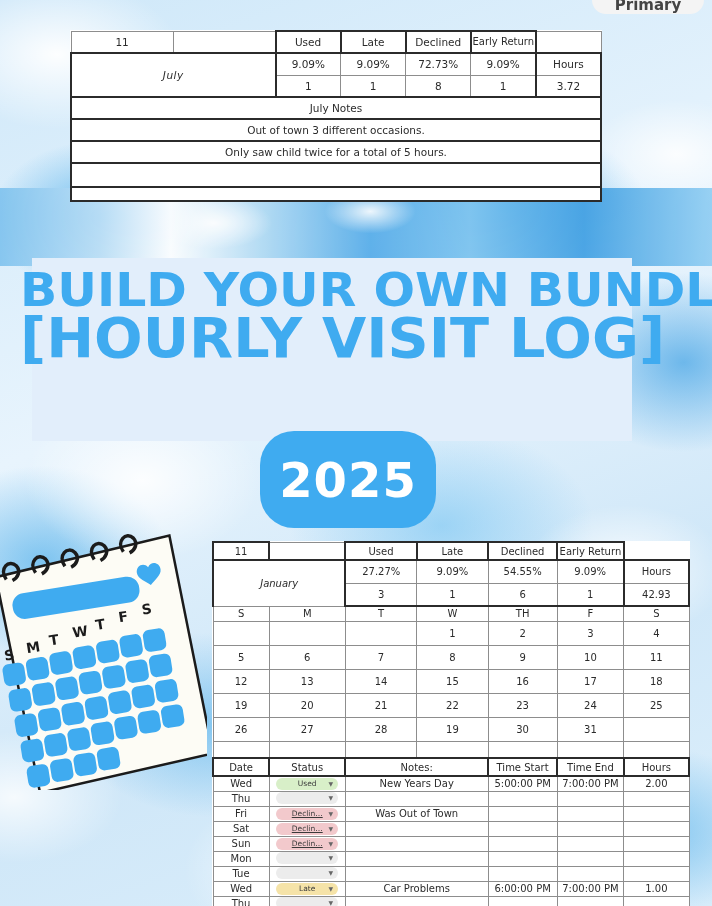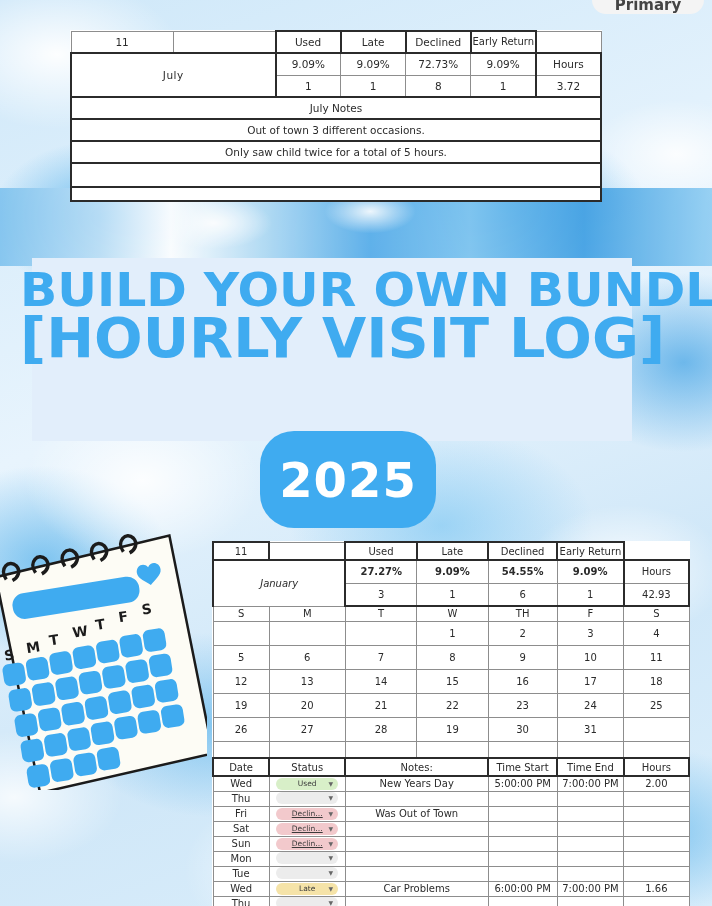--- a/index.html
+++ b/index.html
@@ -64,21 +64,21 @@
   .c-used     { background: #dde8d2; }
   .c-late     { background: #faf0ce; }
   .c-declined { background: #e8cdd0; }
   .c-early    { background: #dedede; }
   .c-blue     { background: #c3d9ec; }
   .c-yellow   { background: #f7f200; }
 
   
   #july-sheet { left: 70px; top: 30px; width: 532px; height: 172px; }
   #july-sheet td { height: 22px; font-size: 10.5px; }
-  .july-name { font-size: 24px; font-family: "DejaVu Sans", sans-serif; color: #2b2b2b; letter-spacing: .5px; }
+  .july-name { font-size: 24px; font-family: "DejaVu Sans", sans-serif; color: #2b2b2b; letter-spacing: .5px; font-style: italic; }
   .july-notes-hd { font-size: 13px; border-radius: 10px; }
   .july-note { font-size: 12.5px; }
   .tiny-num { font-size: 7px; color: #555; }
 
   
   #title-panel {
     position: absolute; left: 32px; top: 258px; width: 600px; height: 183px;
     background: #e2eefb;
   }
   #title-wrap { position: absolute; left: 32px; top: 268px; width: 600px; text-align: center; }
@@ -113,21 +113,21 @@
   }
 
   
   #cal-illo { position: absolute; left: -8px; top: 520px; width: 215px; height: 270px; }
 
   
   #jan-sheet { left: 212px; top: 541px; width: 478px; height: 370px; }
   #jan-sheet td { font-size: 10px; }
   .jan-hdr td { height: 18px; font-size: 9px; }
   .jan-name { font-size: 22px; color: #2b2b2b; font-style: italic; }
-  .jan-pct  { font-size: 15px; font-weight: bold; }
+  .jan-pct  { font-size: 15px; }
   .jan-cnt  { font-size: 15px; }
   .jan-hours-lbl { font-size: 9.5px; }
   .jan-hours-val { font-size: 9px; margin-top: 28px; }
   .dow td { height: 15px; font-size: 8.5px; background: #f7f7f7; }
   .daycell { height: 24px; font-size: 17px; }
   .blankrow td { height: 17px; }
 
   
   .log-hdr td { height: 18px; font-size: 12px; }
   .log td { height: 15px; font-size: 8px; }
@@ -457,21 +457,21 @@
           <td></td>
           <td></td>
           <td></td>
         </tr>
         <tr class="log">
           <td>Wed</td>
           <td><span class="chip chip-late">Late<span class="arw">▼</span></span></td>
           <td colspan="2">Car Problems</td>
           <td>6:00:00 PM</td>
           <td>7:00:00 PM</td>
-          <td>1.66</td>
+          <td>1.00</td>
         </tr>
         <tr class="log">
           <td>Thu</td>
           <td><span class="chip chip-none"><span class="arw">▼</span></span></td>
           <td colspan="2"></td>
           <td></td>
           <td></td>
           <td></td>
         </tr>
       </tbody>

